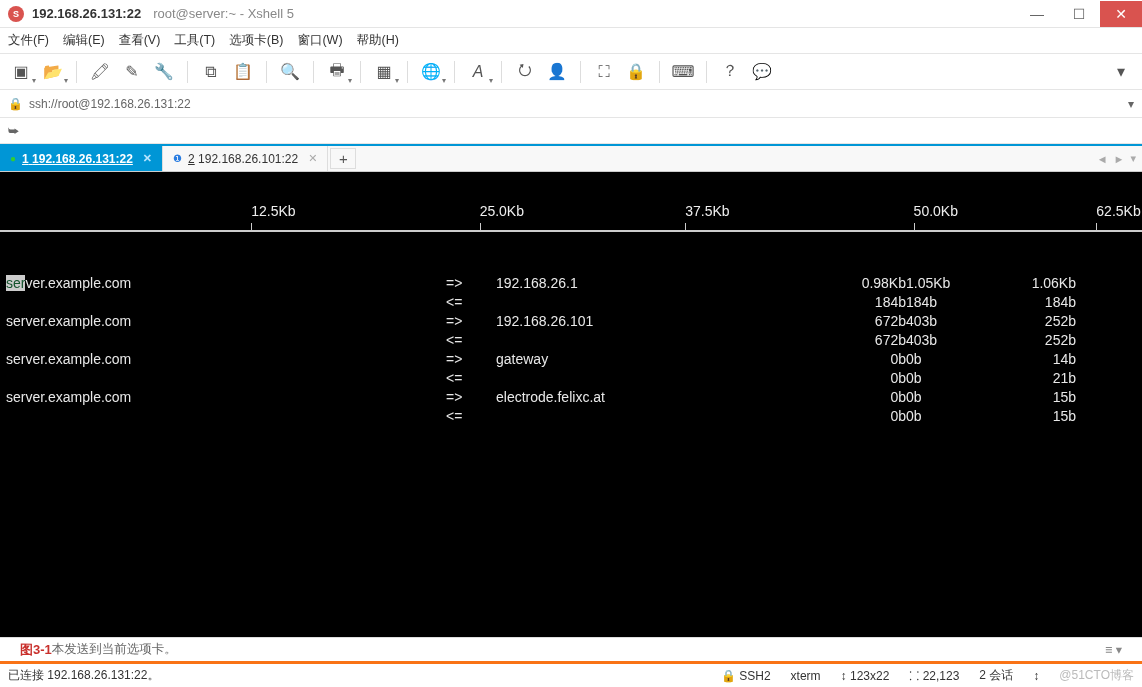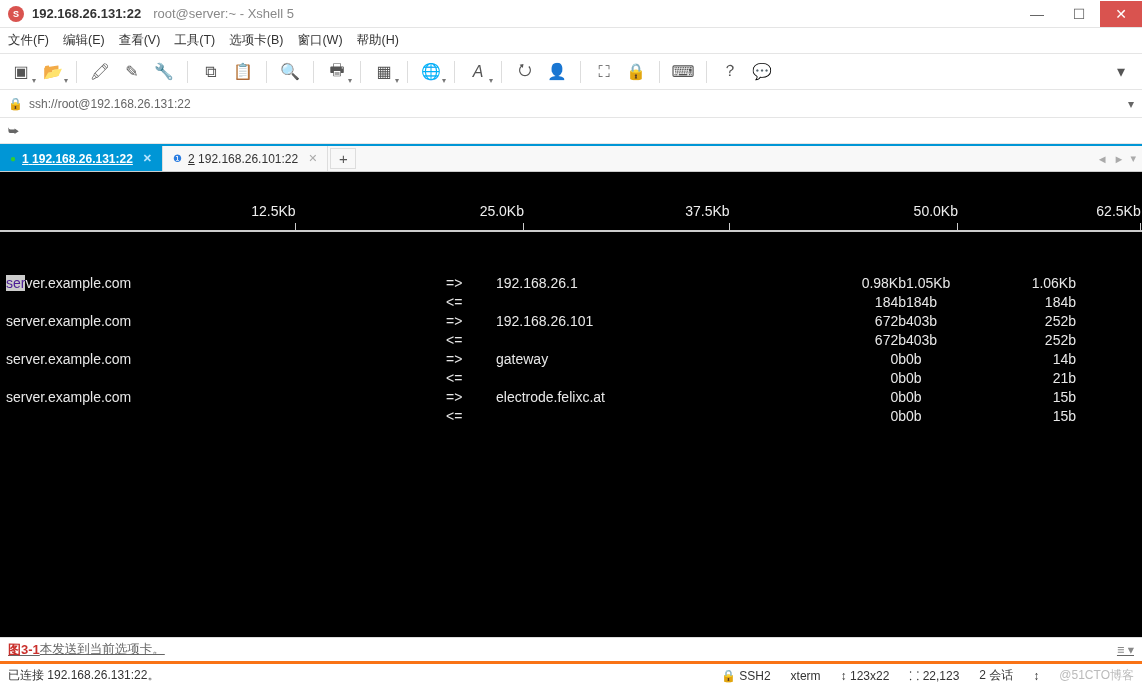--- a/index.html
+++ b/index.html
@@ -27,33 +27,33 @@
   .tab .bullet { font-size: 10px; }
   .tab .bullet.g { color: #3c3; }
   .tab .bullet.b { color: #2a7de1; }
   .tab.active .label { text-decoration: underline; }
   .tab .x { color: #b7e5ff; font-size: 11px; margin-left: 4px; }
   .tab:not(.active) .x { color: #aaa; }
   .tab.add { width: 26px; justify-content: center; padding: 0; font-size: 15px; color: #555; border: 1px solid #ddd; margin: 2px; }
   .tabs .nav { margin-left: auto; display: flex; align-items: center; padding: 0 6px; gap: 6px; color: #aaa; font-size: 11px; }
   .term { flex: 1; background: #000; color: #e8e8e8; font-family: Consolas, "Courier New", monospace; font-size: 14px; line-height: 19px; padding: 0; overflow: hidden; white-space: pre; position: relative; }
   .scale { height: 22px; border-bottom: 2px solid #ccc; position: relative; color: #eee; margin-bottom: 4px; }
-  .scale-tick { position: absolute; bottom: -1px; display: flex; flex-direction: column; align-items: flex-end; }
+  .scale-tick { position: absolute; bottom: -1px; display: flex; flex-direction: column; align-items: flex-start; }
   .scale-tick .lbl { margin-bottom: 2px; }
   .scale-tick .mark { width: 1px; height: 8px; background: #ccc; }
   .term-rows { padding-left: 6px; }
   .row { display: flex; }
   .c1 { width: 440px; }
   .c2 { width: 50px; text-align: left; }
   .c3 { width: 320px; }
   .c4 { width: 90px; text-align: right; }
   .c5 { width: 90px; text-align: left; }
   .c6 { width: 90px; text-align: right; padding-right: 10px; }
-  .hl { background: #ccc; color: #4c1d95; }
-  .fig { height: 24px; display: flex; align-items: center; padding: 0 8px; border-top: 1px solid #ddd; font-size: 12.5px; color: #666; position:relative;text-decoration:underline; }
+  .hl { background: #ccc; color: #14532d; }
+  .fig { height: 24px; display: flex; align-items: center; padding: 0 20px; border-top: 1px solid #ddd; font-size: 12.5px; color: #666; position:relative; }
   .fig .red { color: #c9302c; font-weight: bold; font-size: 13px; margin-right: 0; }
   .status { height: 26px; display: flex; align-items: center; padding: 0 8px; border-top: 3px solid #f97316; font-size: 12px; gap: 20px; }
   .status .blank { flex: 1; }
   .status .watermark { color: #bbb; font-size: 12px; }
   .term .spacer { height: 160px; }
 </style>
 </head>
 <body>
 
 <div class="titlebar">

